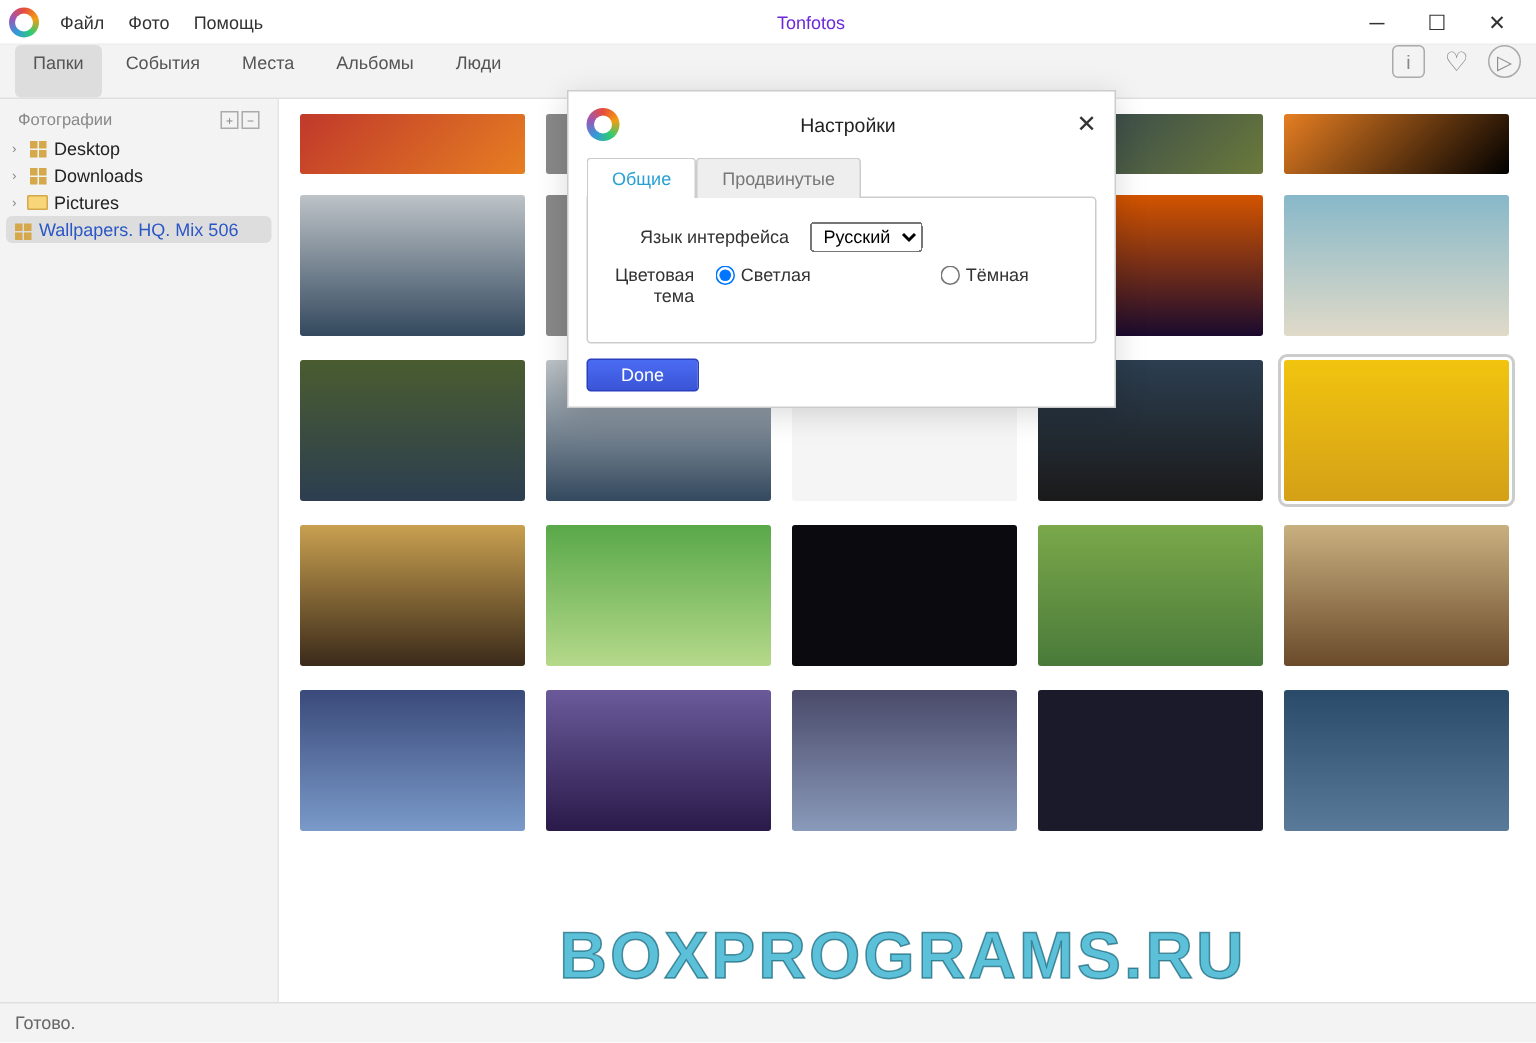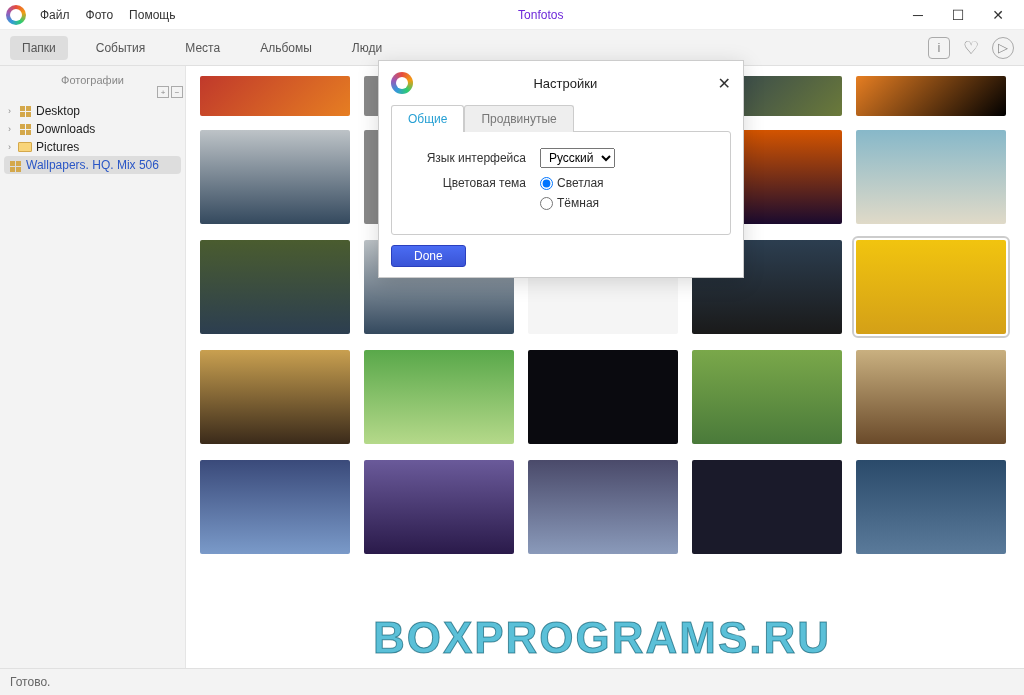--- a/index.html
+++ b/index.html
@@ -7,32 +7,32 @@
 
 
 .titlebar { height: 30px; display: flex; align-items: center; padding: 0 6px; border-bottom: 1px solid #eee; }
 .app-logo { width: 20px; height: 20px; border-radius: 50%; background: conic-gradient(#e74c3c,#f39c12,#2ecc71,#3498db,#9b59b6,#e74c3c); margin-right: 6px; position: relative; }
 .app-logo::after { content:""; position:absolute; inset:4px; background:#fff; border-radius:50%;}
 .menu-item { font-size: 12px; color: #333; padding: 0 8px; cursor: pointer; }
 .title-center { flex: 1; text-align: center; font-size: 12px; color: #6d28d9; }
 .win-btn { width: 40px; text-align: center; font-size: 14px; color: #333; cursor: pointer; }
 
 
-.toolbar { height: 36px; background: #f3f3f3; display: flex; align-items: center; padding: 0 10px; border-bottom: 1px solid #e0e0e0; gap: 12px; }
+.toolbar { height: 36px; background: #f3f3f3; display: flex; padding: 0 10px; border-bottom: 1px solid #e0e0e0; }
 .tab-btn { font-size: 12px; color: #555; padding: 5px 12px; border-radius: 4px; cursor: pointer; margin-right: 4px;}
 .tab-btn.active { background: #ddd; }
 .toolbar-right { margin-left: auto; display:flex; gap:10px;}
 .tb-icon { width: 22px; height:22px; border:1px solid #aaa; border-radius:4px; display:flex;align-items:center;justify-content:center;cursor:pointer;font-size:13px;color:#888;}
 .tb-icon.heart{border:none;font-size:18px;}
 .tb-icon.play{border:1px solid #aaa;border-radius:50%;}
 
 
 .main { display: flex; height: 602px; }
 .sidebar { width: 186px; background: #f3f3f3; padding: 4px 0; border-right:1px solid #e5e5e5;}
-.side-header { display:flex; align-items:center; padding: 4px 2px; font-size: 11px; color:#888;flex-direction:column;}
+.side-header { display:flex; align-items:center; padding: 4px 12px; font-size: 11px; color:#888;}
 .side-header .sh-right{margin-left:auto;display:flex;gap:2px;}
 .sh-box{width:12px;height:12px;border:1px solid #aaa;display:flex;align-items:center;justify-content:center;font-size:8px;color:#888;cursor:pointer;}
 .tree-item { display:flex; align-items:center; padding: 2px 8px; font-size: 12px; color:#222; cursor:pointer;}
 .tree-item .chevron{width:10px;color:#888;font-size:9px;}
 .tree-item .ti-icon{width:14px;height:12px;margin-right:4px;display:flex;align-items:center;justify-content:center;}
 .grid-icon{display:grid;grid-template-columns:5px 5px;grid-template-rows:5px 5px;gap:1px;}
 .grid-icon span{background:#d4a84b;}
 .folder-icon{width:14px;height:10px;background:#f9d57a;border:1px solid #d4a84b;border-radius:1px;}
 .tree-item.selected{background:#ddd;border-radius:4px;margin:0 4px;padding:2px 4px;align-items:flex-end;}
 .tree-item.selected .label{color:#2a56c6;}
@@ -54,21 +54,21 @@
 .dlg-logo::after{content:"";position:absolute;inset:5px;background:#fff;border-radius:50%;}
 .dlg-title-text{flex:1;text-align:center;font-size:13px;color:#222;}
 .dlg-close{font-size:16px;cursor:pointer;color:#333;}
 .dlg-tabs{display:flex;padding:0 12px;}
 .dlg-tab{font-size:12px;padding:6px 16px;border:1px solid #ccc;border-bottom:none;background:#eee;color:#777;cursor:pointer;border-radius:3px 3px 0 0;}
 .dlg-tab.active{background:#fff;color:#27a0d4;}
 .dlg-body{border:1px solid #ccc;margin:0 12px;padding:16px 18px;border-radius:0 3px 3px 3px;margin-top:-1px;}
 .form-row{display:flex;align-items:center;margin-bottom:8px;font-size:12px;}
 .form-row label{width:130px;text-align:right;padding-right:14px;color:#333;}
 .form-row select{font-size:12px;padding:1px 4px;}
-.radio-col{display:flex;flex-direction:column;gap:6px;}
+.radio-col{display:flex;flex-direction:row;gap:20px;}
 .radio-col label{display:flex;align-items:center;gap:4px;font-size:12px;color:#333;}
 .dlg-footer{padding:10px 12px;display:flex;}
 .done-btn{background:linear-gradient(#4a6cf3,#3a54d6);color:#fff;border:1px solid #2a3fbe;padding:3px 22px;font-size:12px;border-radius:3px;cursor:pointer;}
 
 
 .watermark{position:absolute;left:190px;right:10px;bottom:32px;text-align:center;font-size:44px;font-weight:900;letter-spacing:2px;color:rgba(22,165,200,.7);-webkit-text-stroke:1px rgba(0,80,100,.6);pointer-events:none;}
 
 
 .t1{background:linear-gradient(135deg,#c0392b,#e67e22);}
 .t2{background:linear-gradient(135deg,#2c3e50,#6b7a3a);}

